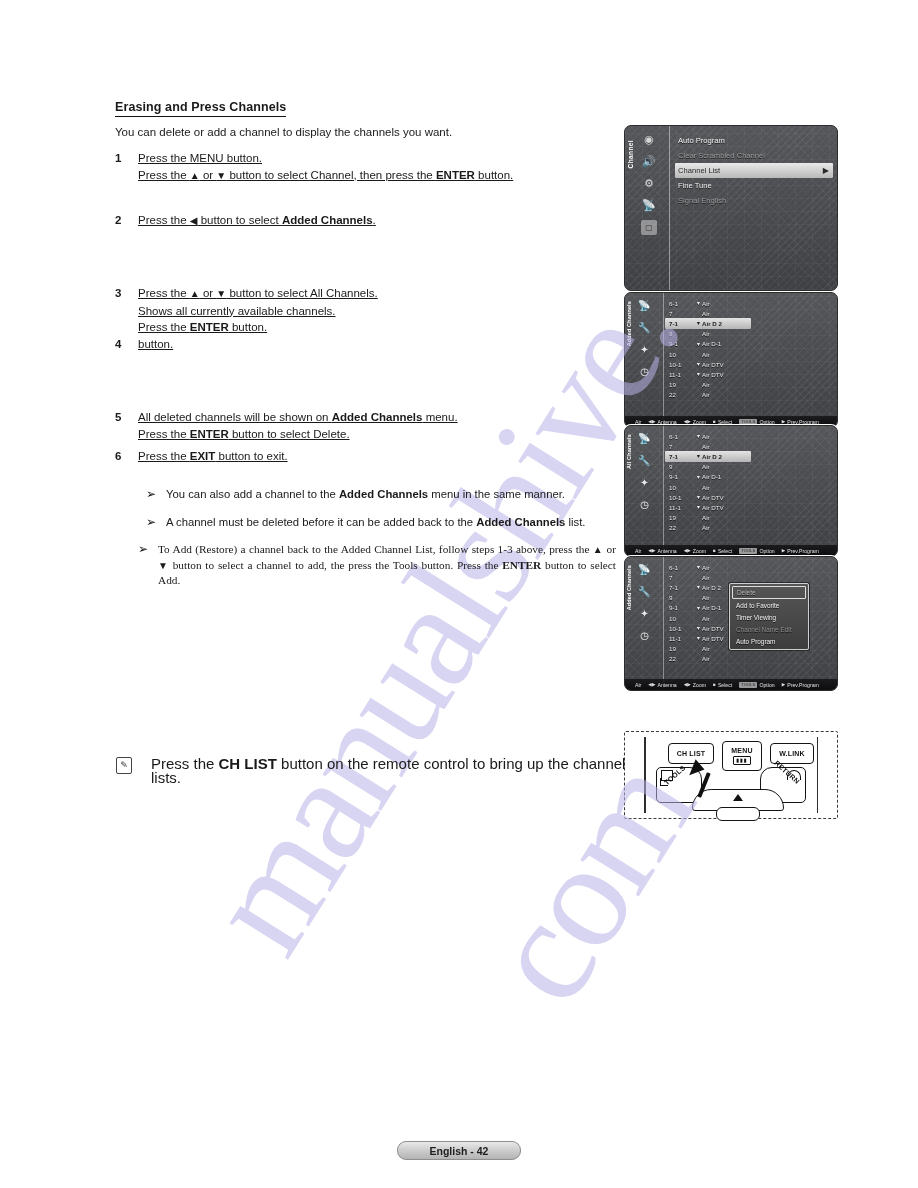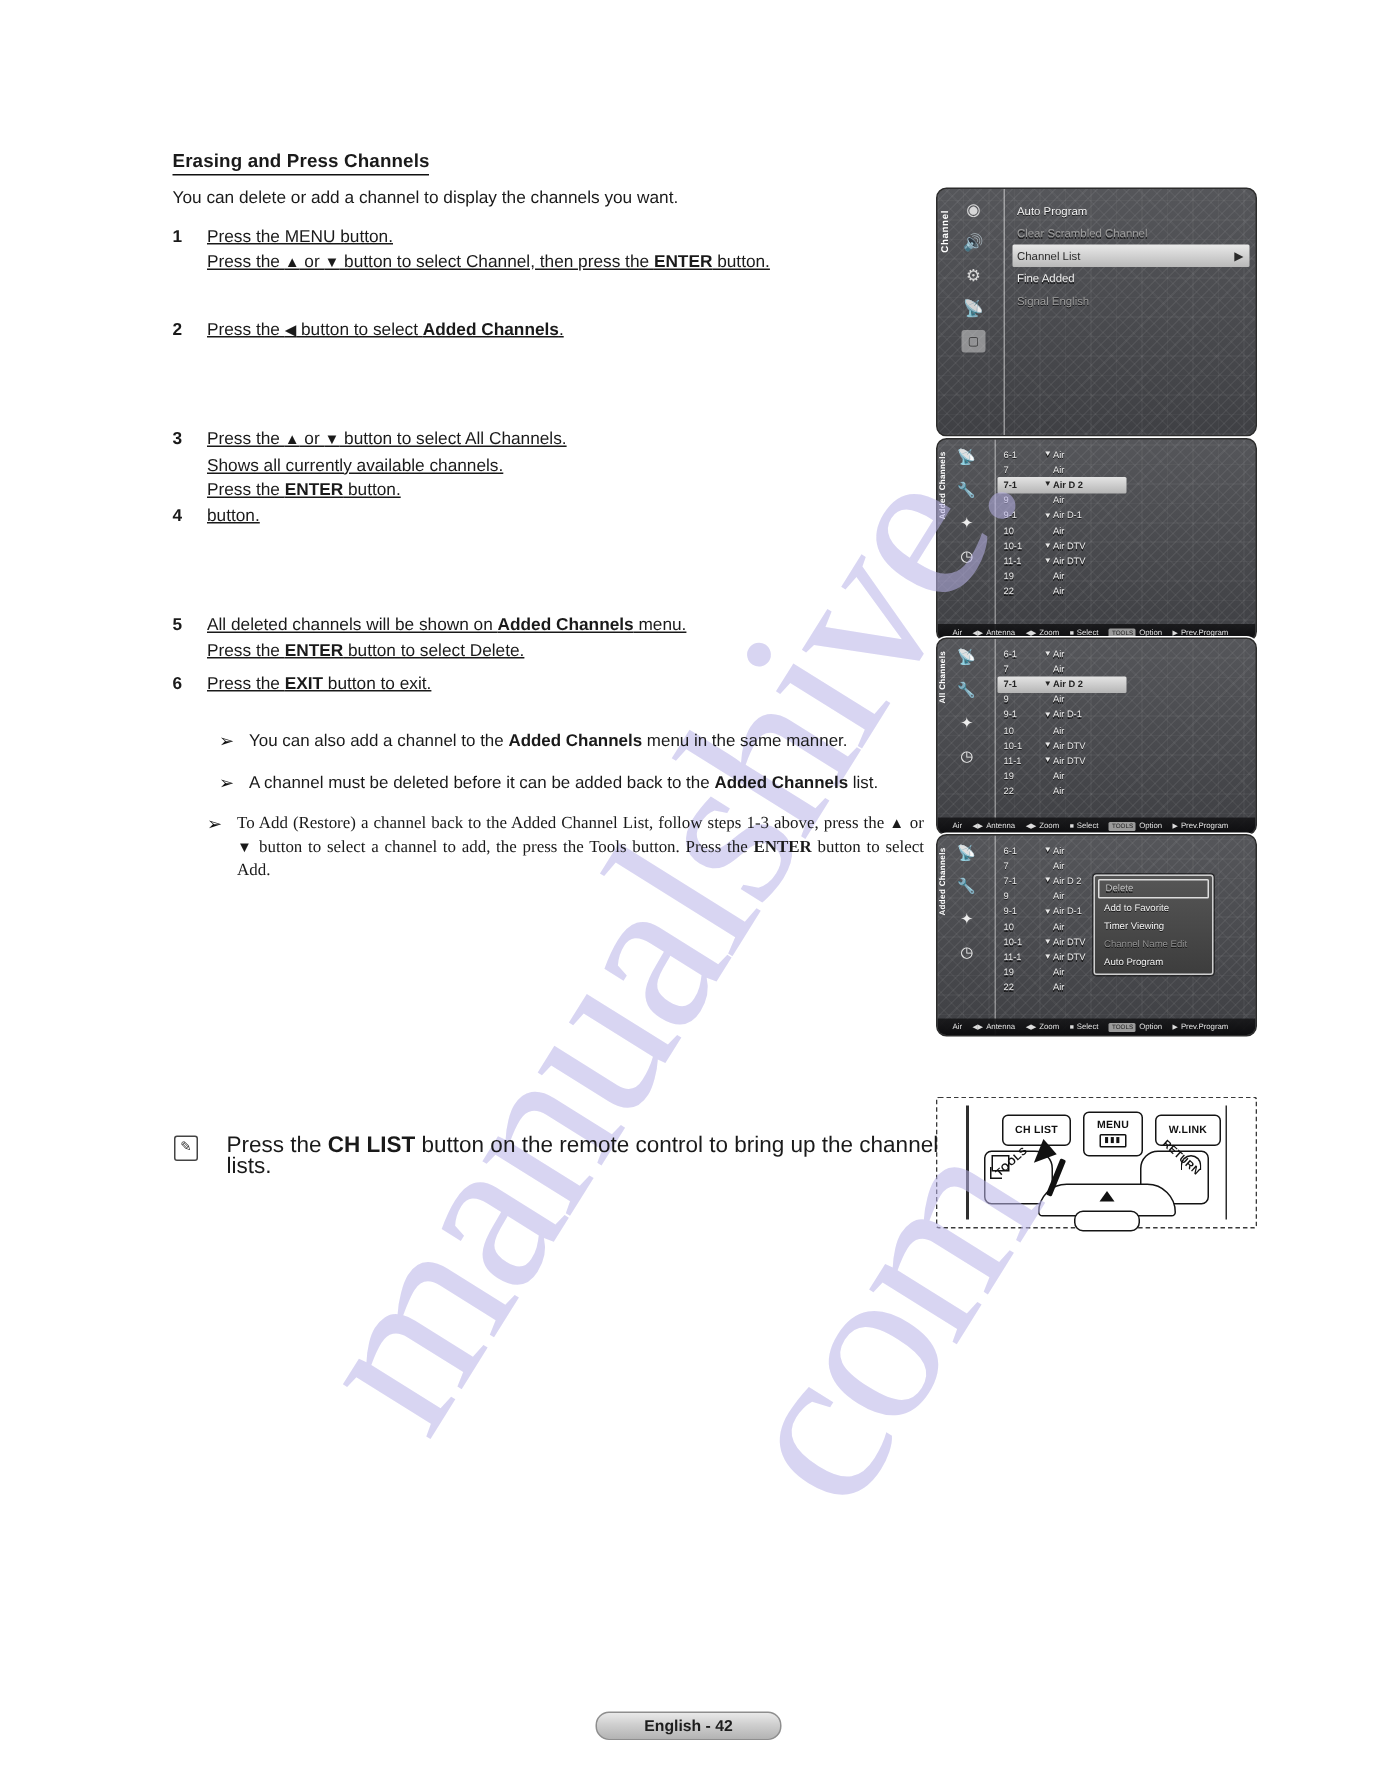--- a/index.html
+++ b/index.html
@@ -367,21 +367,21 @@
           <span>Auto Program</span>
         </div>
         <div class="m-item dim">
           <span>Clear Scrambled Channel</span>
         </div>
         <div class="m-item sel">
           <span>Channel List</span>
           <span class="arr">▶</span>
         </div>
         <div class="m-item">
-          <span>Fine Added</span>
+          <span>Fine Tune</span>
         </div>
         <div class="m-item dim">
           <span>Signal English</span>
         </div>
       </div>
   </div>
 
   <div class="tv" id="panel-all1">
     <div class="bgfill"></div>
     <div class="grid"></div>

